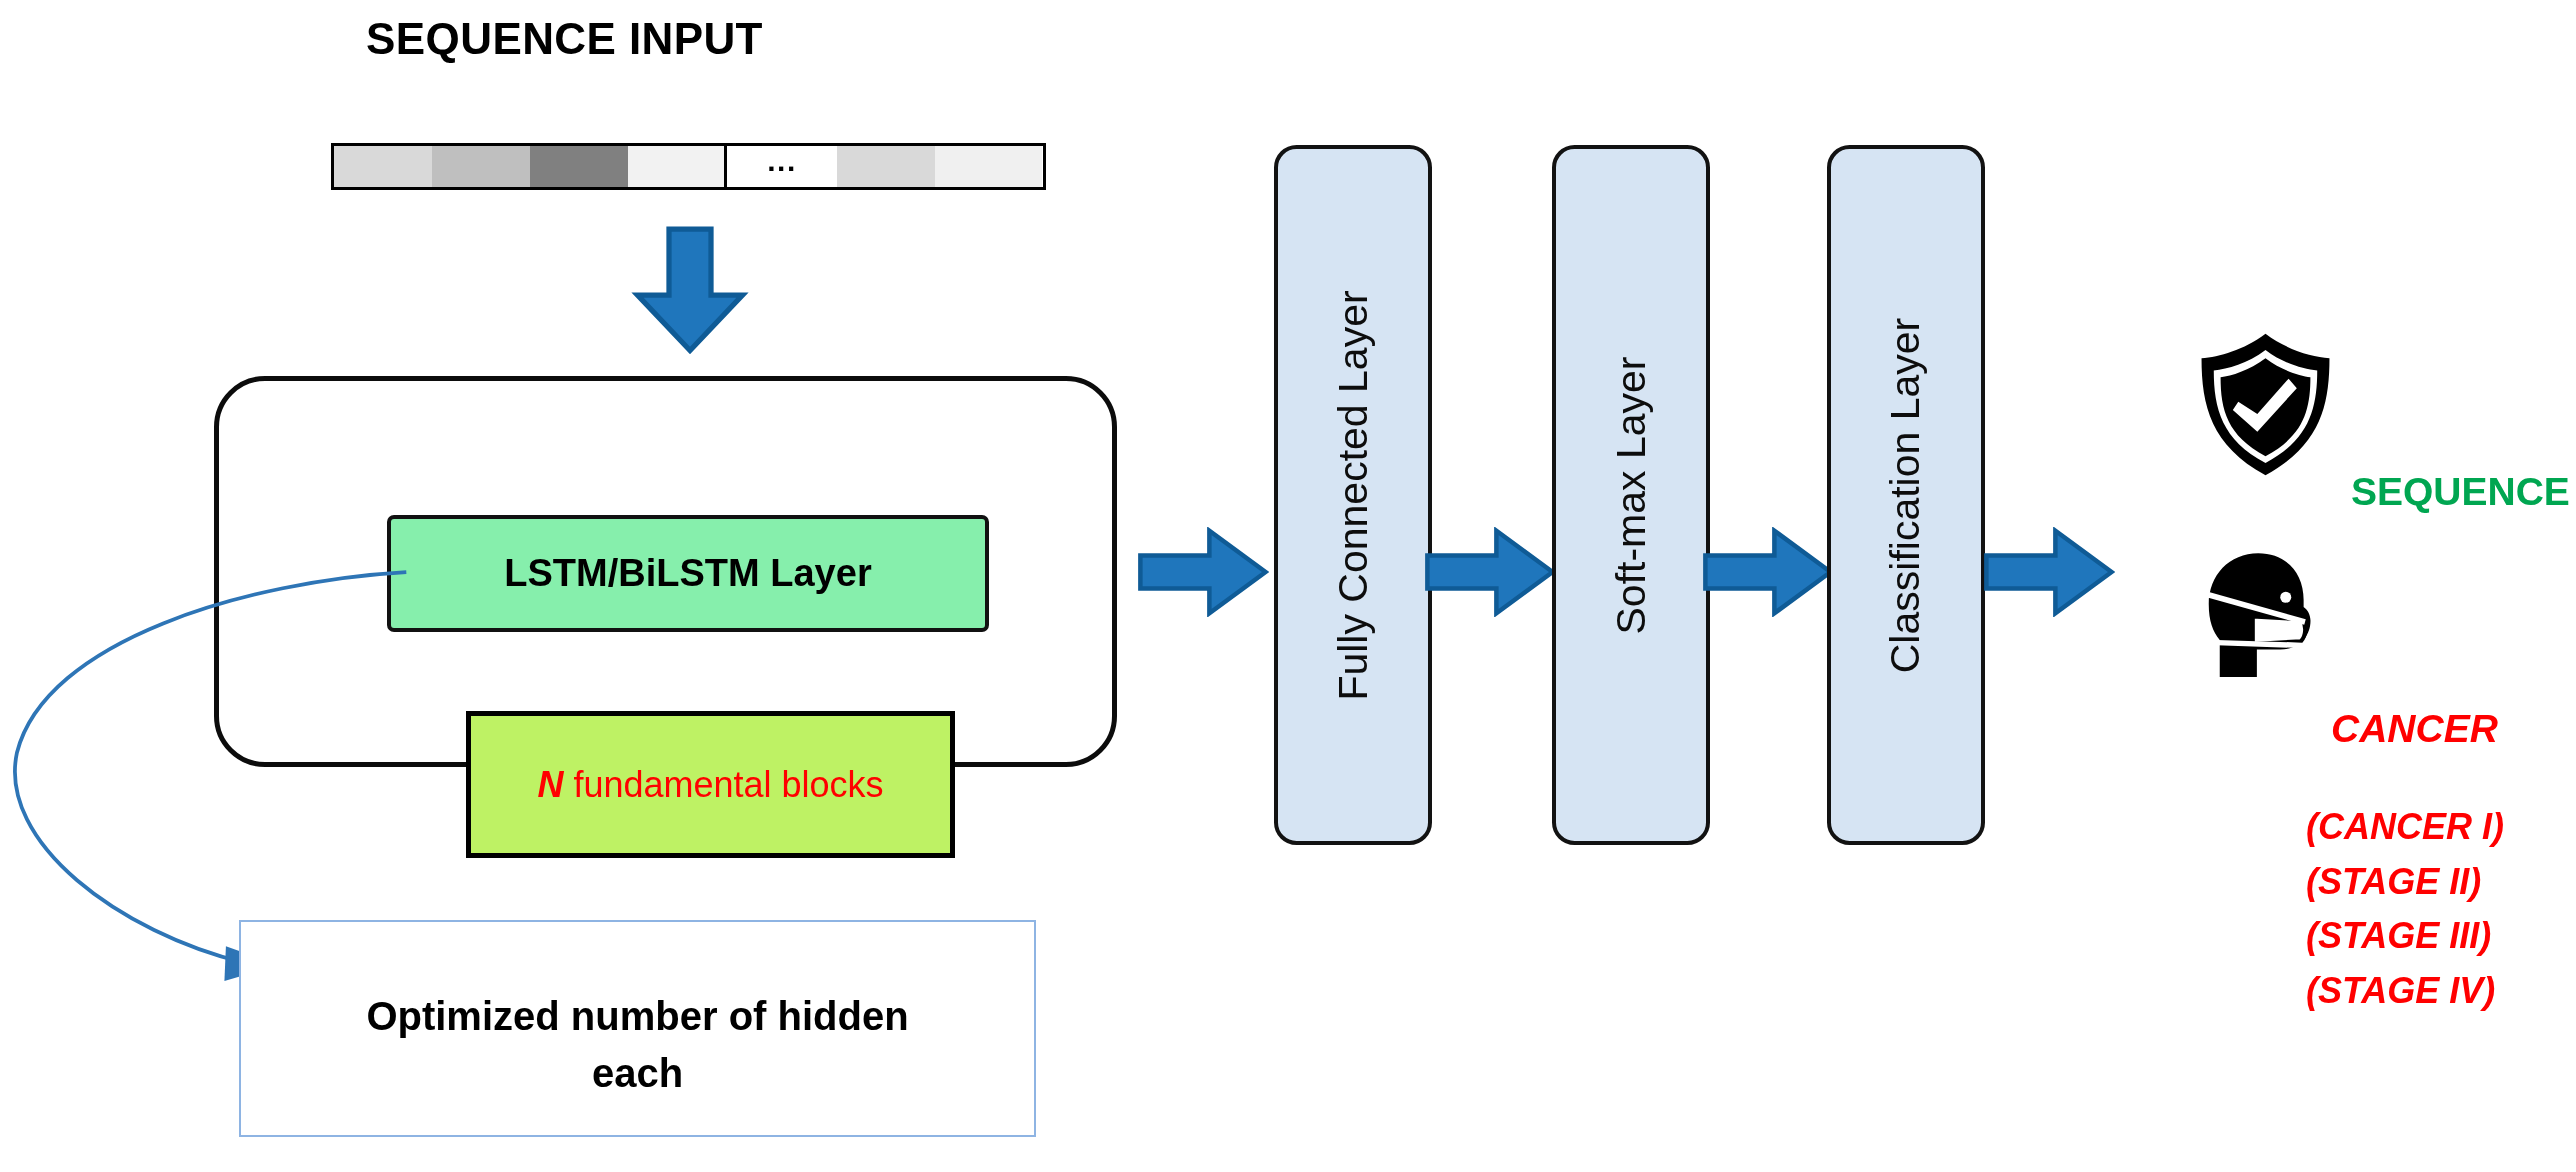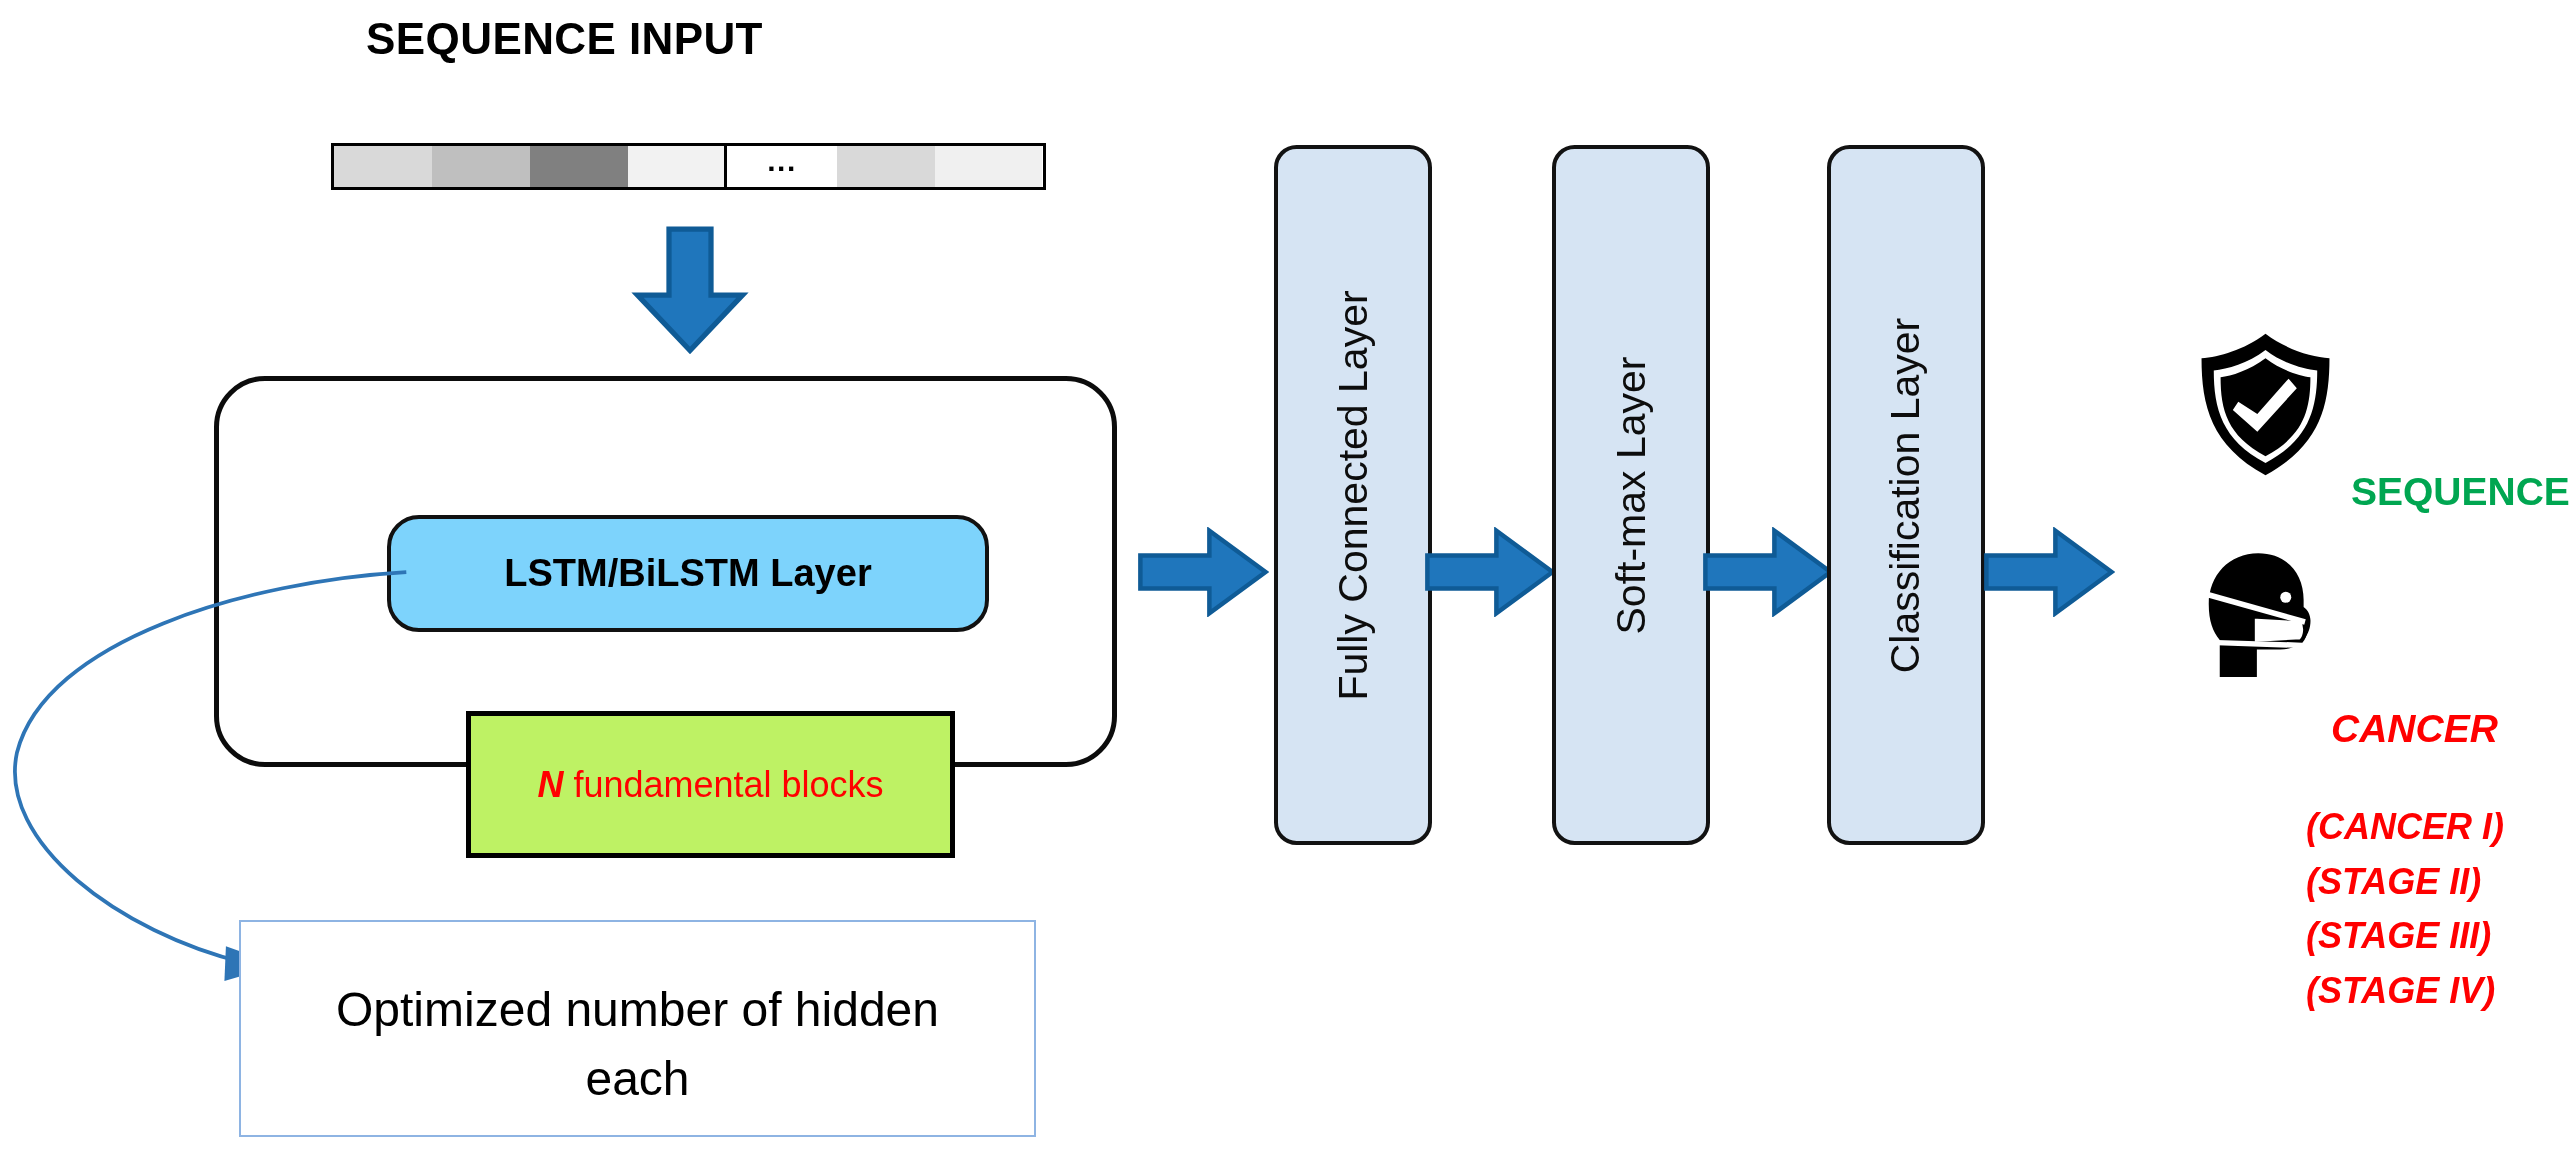--- a/index.html
+++ b/index.html
@@ -35,21 +35,21 @@
   
   #lstm-container{
     left:214px;top:376px;width:903px;height:391px;
     border:5.3px solid #0c0c0c;border-radius:51px;box-sizing:border-box;
     background:#ffffff;
   }
 
   
   #lstm-layer-box{
     left:387px;top:515px;width:602px;height:117px;
-    background:#7dd3fc;border:4.5px solid #111111;border-radius:32px;
+    background:#86efac;border:4.5px solid #111111;border-radius:7px;
     box-sizing:border-box;display:flex;align-items:center;justify-content:center;
   }
   #lstm-layer-box .label{
     font-size:38px;font-weight:bold;color:#000000;white-space:nowrap;
   }
 
   
   #nblocks-box{
     left:466px;top:711px;width:489px;height:147px;
     background:#bef264;border:5.3px solid #000000;box-sizing:border-box;
@@ -62,21 +62,21 @@
   #nblocks-box .txt .n{font-weight:bold;font-style:italic;}
 
   
   #hint-box{
     left:239px;top:920px;width:797px;height:217px;
     background:#ffffff;border:2.3px solid #8eb4e3;box-sizing:border-box;
     display:flex;align-items:center;justify-content:center;text-align:center;
     padding:0 22.6px;
   }
   #hint-box .txt{
-    color:#000000;font-size:48px;font-weight:normal;line-height:1.42;margin-top:32px;
+    color:#000000;font-size:40px;font-weight:bold;line-height:1.42;margin-top:32px;
   }
 
   
   #curve-svg{left:0;top:527px;width:527px;height:481px;pointer-events:none;}
 
   
   .layer-box{
     top:145px;width:158px;height:700px;
     background:#d6e4f3;border:4.5px solid #121212;border-radius:22.6px;
     box-sizing:border-box;

